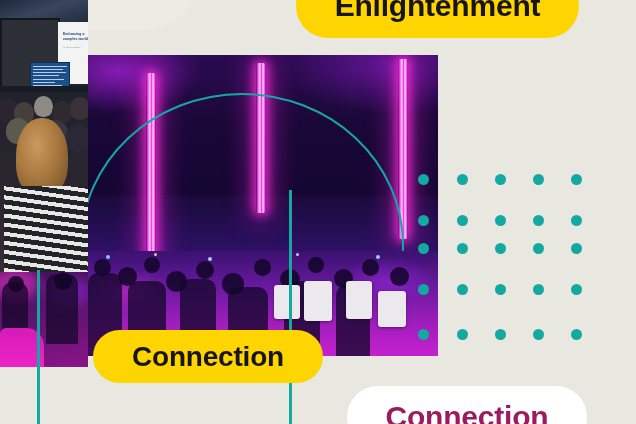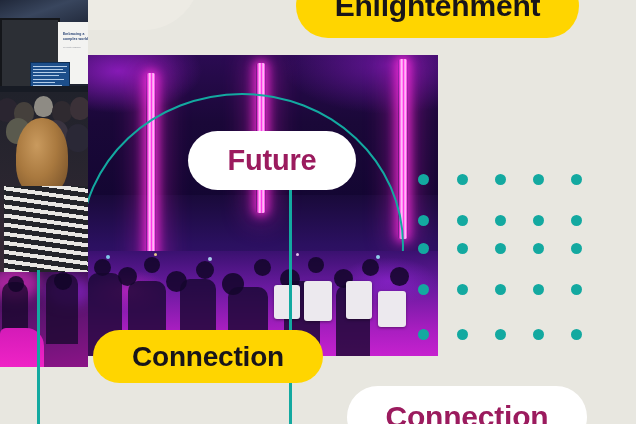--- a/index.html
+++ b/index.html
@@ -217,23 +217,20 @@
     <div class="dot" style="left:39px;top:155px"></div>
     <div class="dot" style="left:77px;top:155px"></div>
     <div class="dot" style="left:115px;top:155px"></div>
     <div class="dot" style="left:153px;top:155px"></div>
   </div>
 
   <div id="pill-enlightenment" class="pill pill-yellow">
     <span>Enlightenment</span>
   </div>
 
-  <div id="pill-future" class="pill pill-white">
-    <span>Future</span>
-  </div>
 
   <div id="pill-innovation" class="pill pill-yellow">
     <span>Connection</span>
   </div>
 
   <div id="pill-connection" class="pill pill-white">
     <span>Connection</span>
   </div>
 
 </div>

